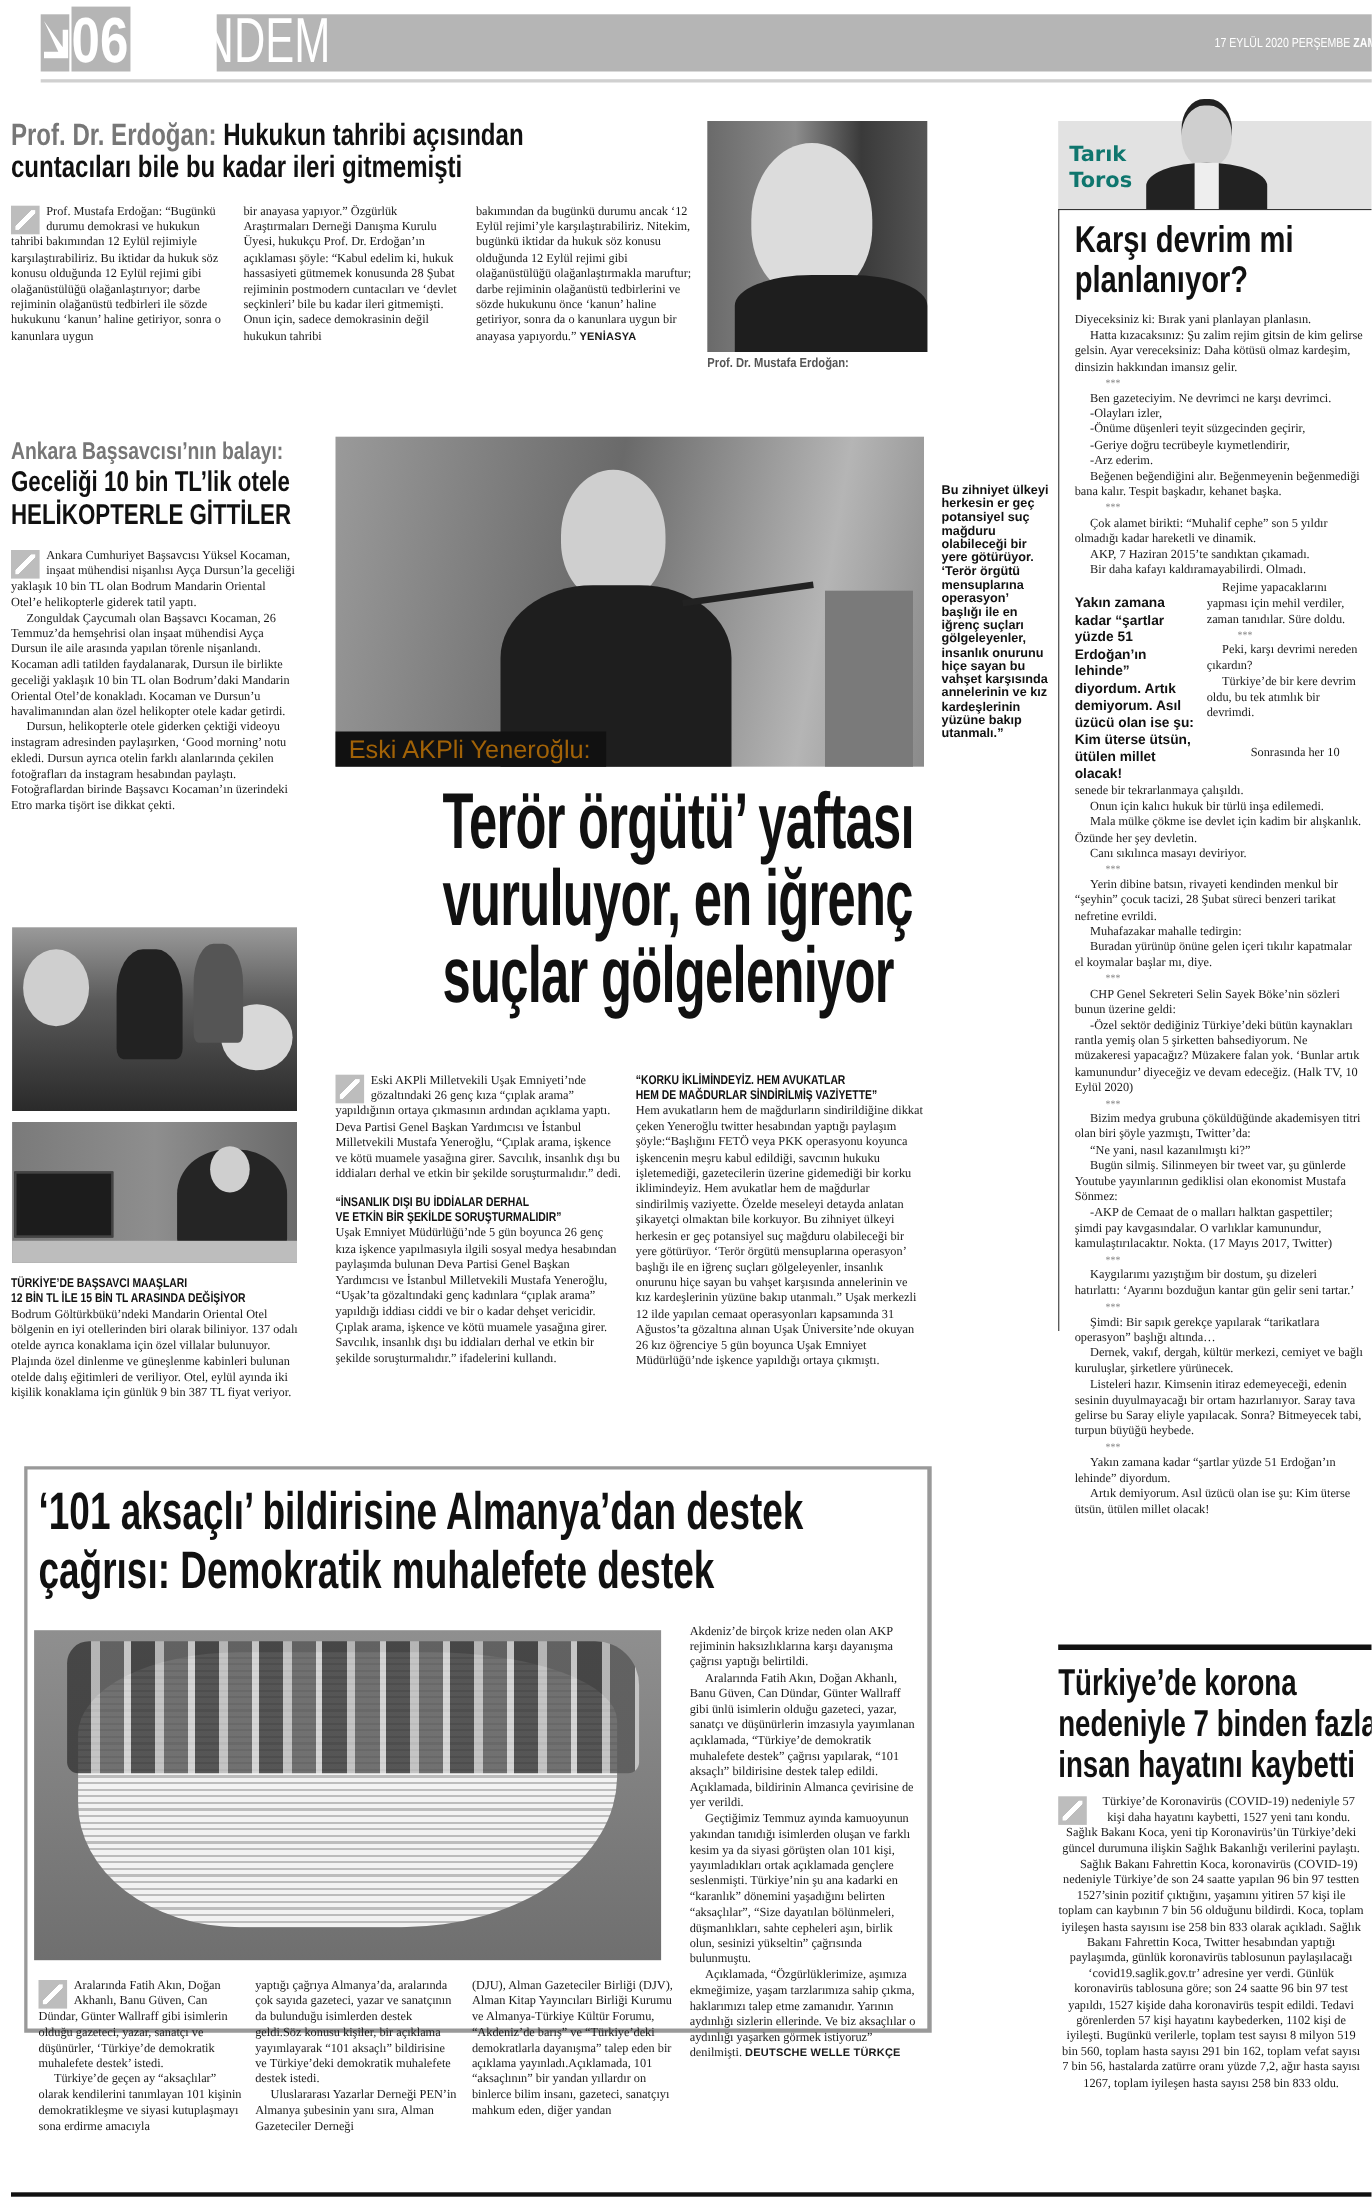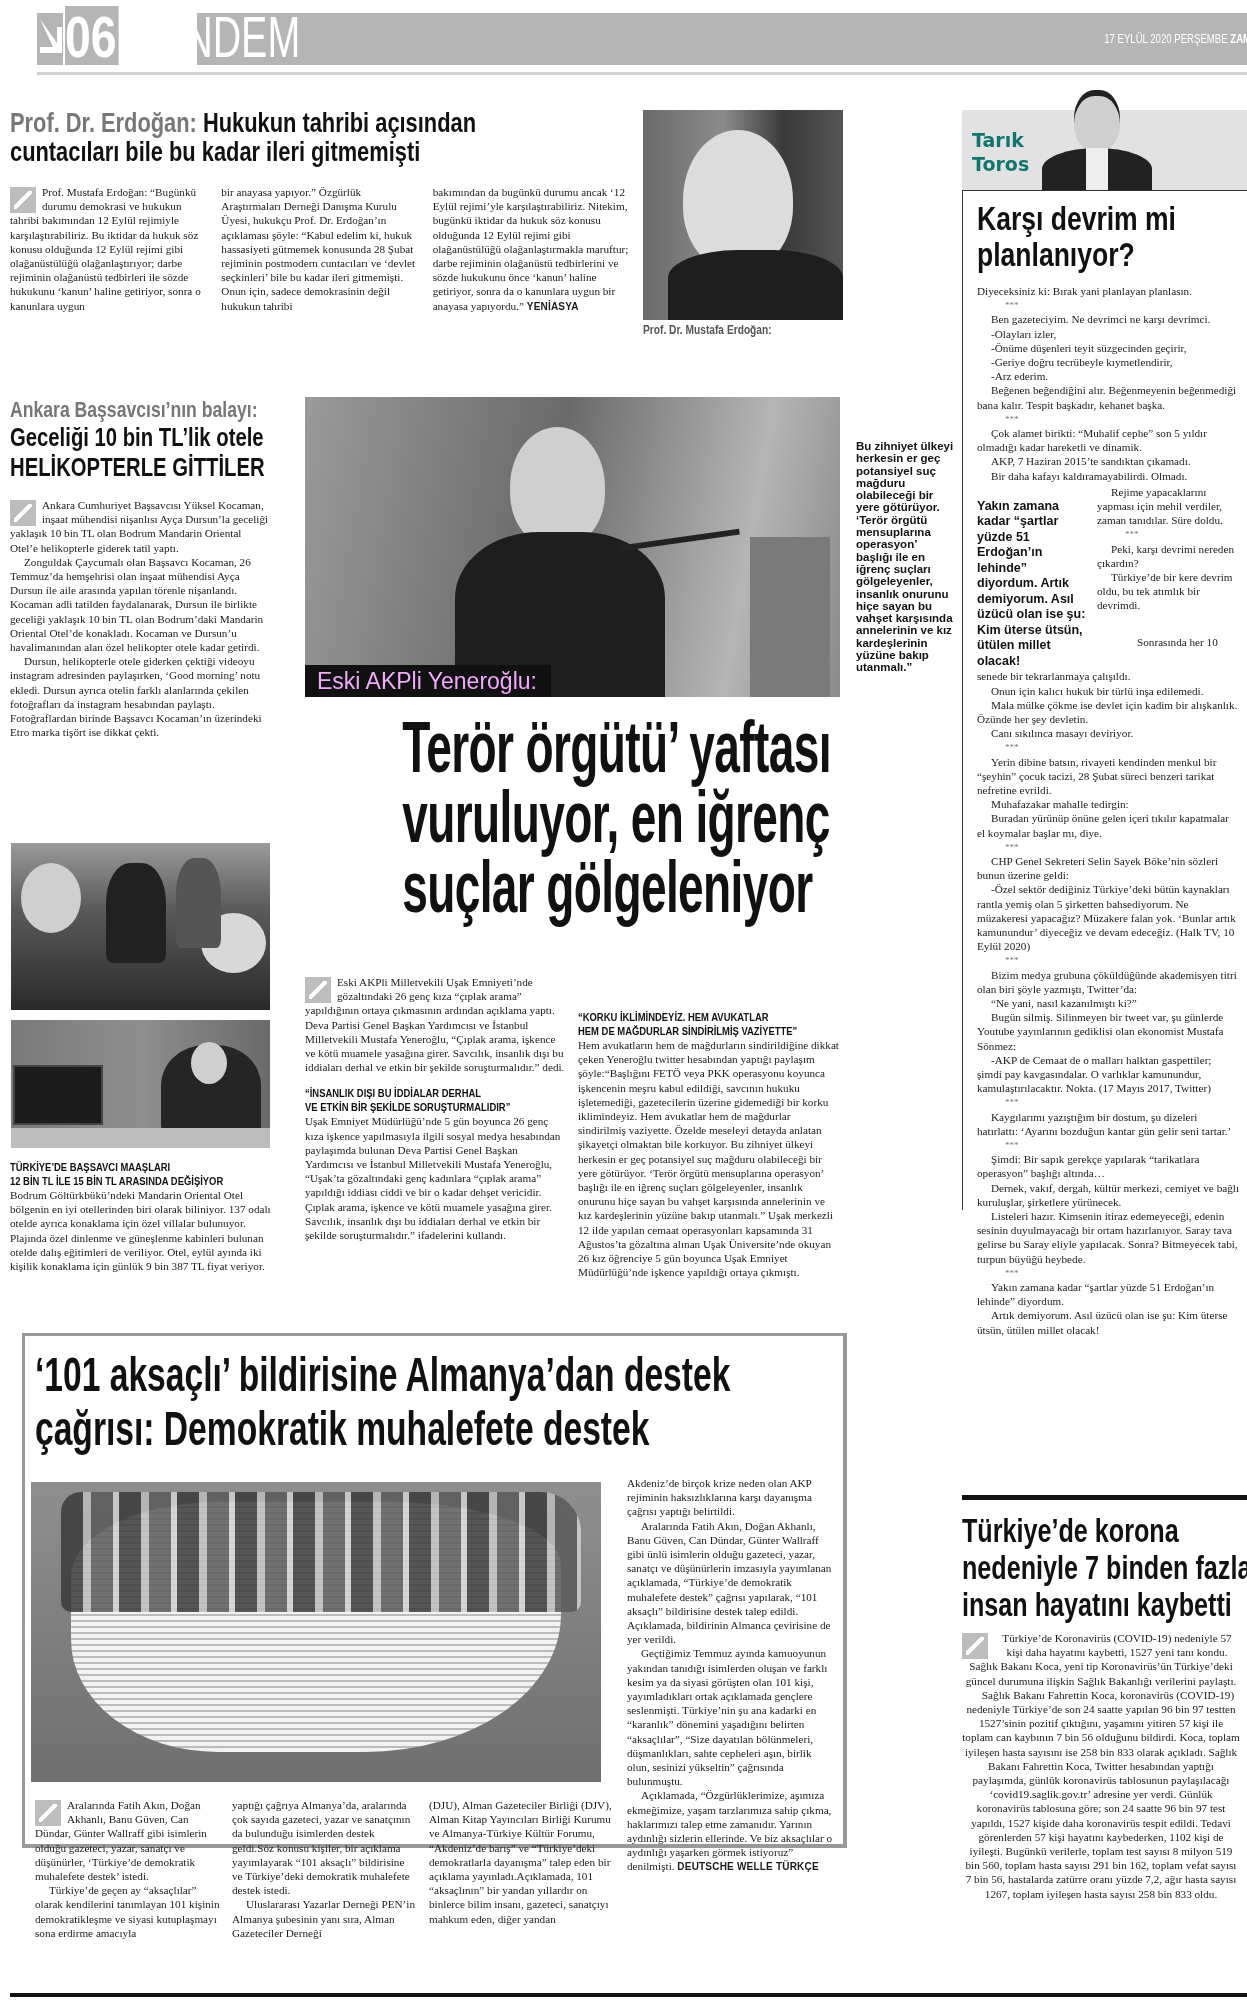--- a/index.html
+++ b/index.html
@@ -81,36 +81,36 @@
   <div class="subhead">TÜRKİYE’DE BAŞSAVCI MAAŞLARI</div>
   <div class="subhead">12 BİN TL İLE 15 BİN TL ARASINDA DEĞİŞİYOR</div>
   <div class="serif" style="width:262px;">Bodrum Göltürkbükü’ndeki Mandarin Oriental Otel bölgenin en iyi otellerinden biri olarak biliniyor. 137 odalı otelde ayrıca konaklama için özel villalar bulunuyor. Plajında özel dinlenme ve güneşlenme kabinleri bulunan otelde dalış eğitimleri de veriliyor. Otel, eylül ayında iki kişilik konaklama için günlük 9 bin 387 TL fiyat veriyor.</div>
 </div>
 
 <div class="abs" style="left:305px;top:397px;width:535px;height:300px;background:linear-gradient(100deg,#9a9a9a 0%,#6a6a6a 45%,#b5b5b5 80%,#8a8a8a 100%);">
   <div class="abs" style="left:205px;top:30px;width:95px;height:120px;border-radius:50% 50% 45% 45%;background:#cfcfcf;"></div>
   <div class="abs" style="left:150px;top:135px;width:210px;height:165px;border-radius:40% 40% 0 0;background:#1e1e1e;"></div>
   <div class="abs" style="left:315px;top:140px;width:120px;height:6px;background:#222;transform:rotate(-8deg);"></div>
   <div class="abs" style="left:445px;top:140px;width:80px;height:160px;background:#7a7a7a;"></div>
-  <div class="abs cond" style="left:0;bottom:0;background:#111;color:#f0abfc;font-size:23px;height:32px;line-height:32px;padding:0 14px 0 12px;">Eski AKPli Yeneroğlu:</div>
+  <div class="abs cond" style="left:0;bottom:0;background:#111;color:#a16207;font-size:23px;height:32px;line-height:32px;padding:0 14px 0 12px;">Eski AKPli Yeneroğlu:</div>
 </div>
 <div class="abs cond" style="left:856px;top:440px;width:100px;font-size:11.5px;font-weight:bold;line-height:12.3px;">Bu zihniyet ülkeyi herkesin er geç potansiyel suç mağduru olabileceği bir yere götürüyor. ‘Terör örgütü mensuplarına operasyon’ başlığı ile en iğrenç suçları gölgeleyenler, insanlık onurunu hiçe sayan bu vahşet karşısında annelerinin ve kız kardeşlerinin yüzüne bakıp utanmalı.”</div>
 <div class="abs" style="left:305px;top:712px;width:540px;text-align:center;">
   <div class="cond" style="font-size:72px;font-weight:bold;line-height:70px;letter-spacing:-1px;transform:scaleX(0.64);transform-origin:center;white-space:nowrap;">Terör örgütü’ yaftası</div>
   <div class="cond" style="font-size:72px;font-weight:bold;line-height:70px;letter-spacing:-1px;transform:scaleX(0.64);transform-origin:center;white-space:nowrap;">vuruluyor, en iğrenç</div>
   <div class="cond" style="font-size:72px;font-weight:bold;line-height:70px;letter-spacing:-1px;transform:scaleX(0.64);transform-origin:center;white-space:nowrap;">suçlar gölgeleniyor</div>
 </div>
 <div class="abs" style="left:305px;top:975px;width:262px;">
   <div class="serif"><span class="arrow"></span><span>Eski AKPli Milletvekili Uşak Emniyeti’nde gözaltındaki 26 genç kıza “çıplak arama” yapıldığının ortaya çıkmasının ardından açıklama yaptı. Deva Partisi Genel Başkan Yardımcısı ve İstanbul Milletvekili Mustafa Yeneroğlu, “Çıplak arama, işkence ve kötü muamele yasağına girer. Savcılık, insanlık dışı bu iddiaları derhal ve etkin bir şekilde soruşturmalıdır.” dedi.</span></div>
   <div style="height:12px;"></div>
   <div class="subhead">“İNSANLIK DIŞI BU İDDİALAR DERHAL</div>
   <div class="subhead">VE ETKİN BİR ŞEKİLDE SORUŞTURMALIDIR”</div>
   <div class="serif">Uşak Emniyet Müdürlüğü’nde 5 gün boyunca 26 genç kıza işkence yapılmasıyla ilgili sosyal medya hesabından paylaşımda bulunan Deva Partisi Genel Başkan Yardımcısı ve İstanbul Milletvekili Mustafa Yeneroğlu, “Uşak’ta gözaltındaki genç kadınlara “çıplak arama” yapıldığı iddiası ciddi ve bir o kadar dehşet vericidir. Çıplak arama, işkence ve kötü muamele yasağına girer. Savcılık, insanlık dışı bu iddiaları derhal ve etkin bir şekilde soruşturmalıdır.” ifadelerini kullandı.</div>
 </div>
-<div class="abs" style="left:578px;top:975px;width:262px;margin-top:35px;">
+<div class="abs" style="left:578px;top:975px;width:262px;">
   <div class="subhead">“KORKU İKLİMİNDEYİZ. HEM AVUKATLAR</div>
   <div class="subhead">HEM DE MAĞDURLAR SİNDİRİLMİŞ VAZİYETTE”</div>
   <div class="serif">Hem avukatların hem de mağdurların sindirildiğine dikkat çeken Yeneroğlu twitter hesabından yaptığı paylaşım şöyle:“Başlığını FETÖ veya PKK operasyonu koyunca işkencenin meşru kabul edildiği, savcının hukuku işletemediği, gazetecilerin üzerine gidemediği bir korku iklimindeyiz. Hem avukatlar hem de mağdurlar sindirilmiş vaziyette. Özelde meseleyi detayda anlatan şikayetçi olmaktan bile korkuyor. Bu zihniyet ülkeyi herkesin er geç potansiyel suç mağduru olabileceği bir yere götürüyor. ‘Terör örgütü mensuplarına operasyon’ başlığı ile en iğrenç suçları gölgeleyenler, insanlık onurunu hiçe sayan bu vahşet karşısında annelerinin ve kız kardeşlerinin yüzüne bakıp utanmalı.” Uşak merkezli 12 ilde yapılan cemaat operasyonları kapsamında 31 Ağustos’ta gözaltına alınan Uşak Üniversite’nde okuyan 26 kız öğrenciye 5 gün boyunca Uşak Emniyet Müdürlüğü’nde işkence yapıldığı ortaya çıkmıştı.</div>
 </div>
 
 <div class="abs" style="left:962px;top:110px;width:285px;height:80px;background:#e2e2e2;">
   <div class="abs" style="left:10px;top:18px;font-family:'DejaVu Sans',sans-serif;font-weight:bold;font-size:19px;line-height:24px;color:#0f766e;">
     <div>Tarık</div>
     <div>Toros</div>
   </div>
@@ -121,20 +121,21 @@
   </div>
 </div>
 <div class="abs" style="left:962px;top:190px;width:285px;height:1020px;border-left:1px solid #333;border-top:1px solid #333;"></div>
 <div class="abs" style="left:977px;top:200px;width:262px;">
   <div class="cond" style="font-size:34px;font-weight:bold;line-height:36px;transform:scaleX(0.78);transform-origin:left;white-space:nowrap;">
     <div>Karşı devrim mi</div>
     <div>planlanıyor?</div>
   </div>
   <div class="serif" style="margin-top:12px;">
     <p class="first">Diyeceksiniz ki: Bırak yani planlayan planlasın.</p>
+    <p>Hatta kızacaksınız: Şu zalim rejim gitsin de kim gelirse gelsin. Ayar vereceksiniz: Daha kötüsü olmaz kardeşim, dinsizin hakkından imansız gelir.</p>
     <p class="star">***</p>
     <p>Ben gazeteciyim. Ne devrimci ne karşı devrimci.</p>
     <p>-Olayları izler,</p>
     <p>-Önüme düşenleri teyit süzgecinden geçirir,</p>
     <p>-Geriye doğru tecrübeyle kıymetlendirir,</p>
     <p>-Arz ederim.</p>
     <p>Beğenen beğendiğini alır. Beğenmeyenin beğenmediği bana kalır. Tespit başkadır, kehanet başka.</p>
     <p class="star">***</p>
     <p>Çok alamet birikti: “Muhalif cephe” son 5 yıldır olmadığı kadar hareketli ve dinamik.</p>
     <p>AKP, 7 Haziran 2015’te sandıktan çıkamadı.</p>

